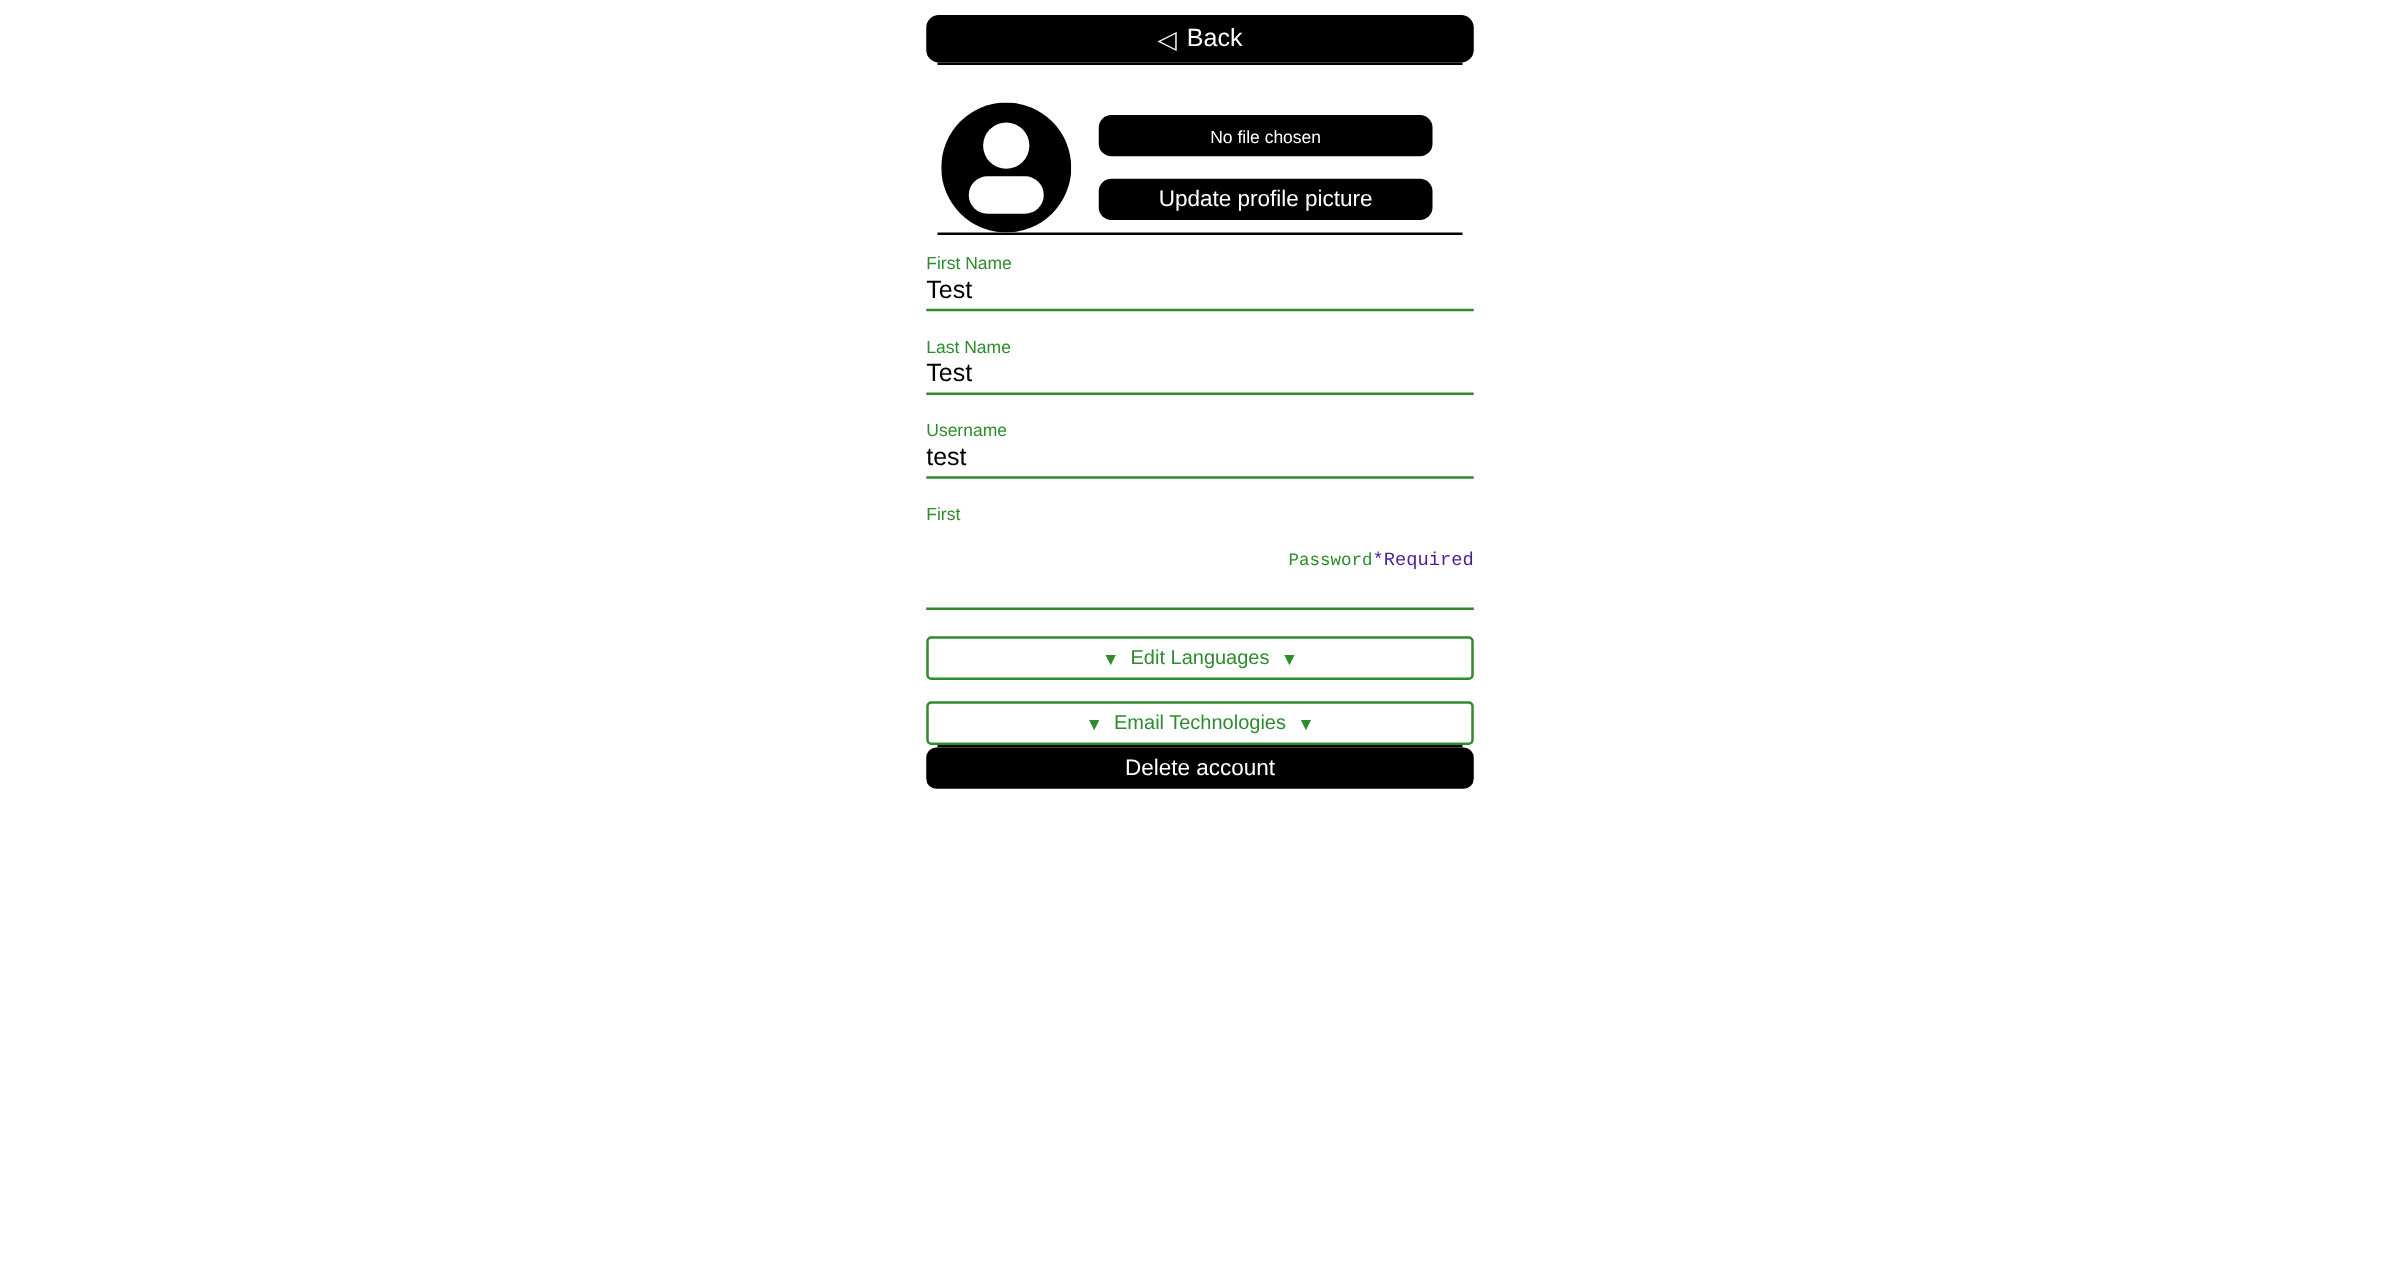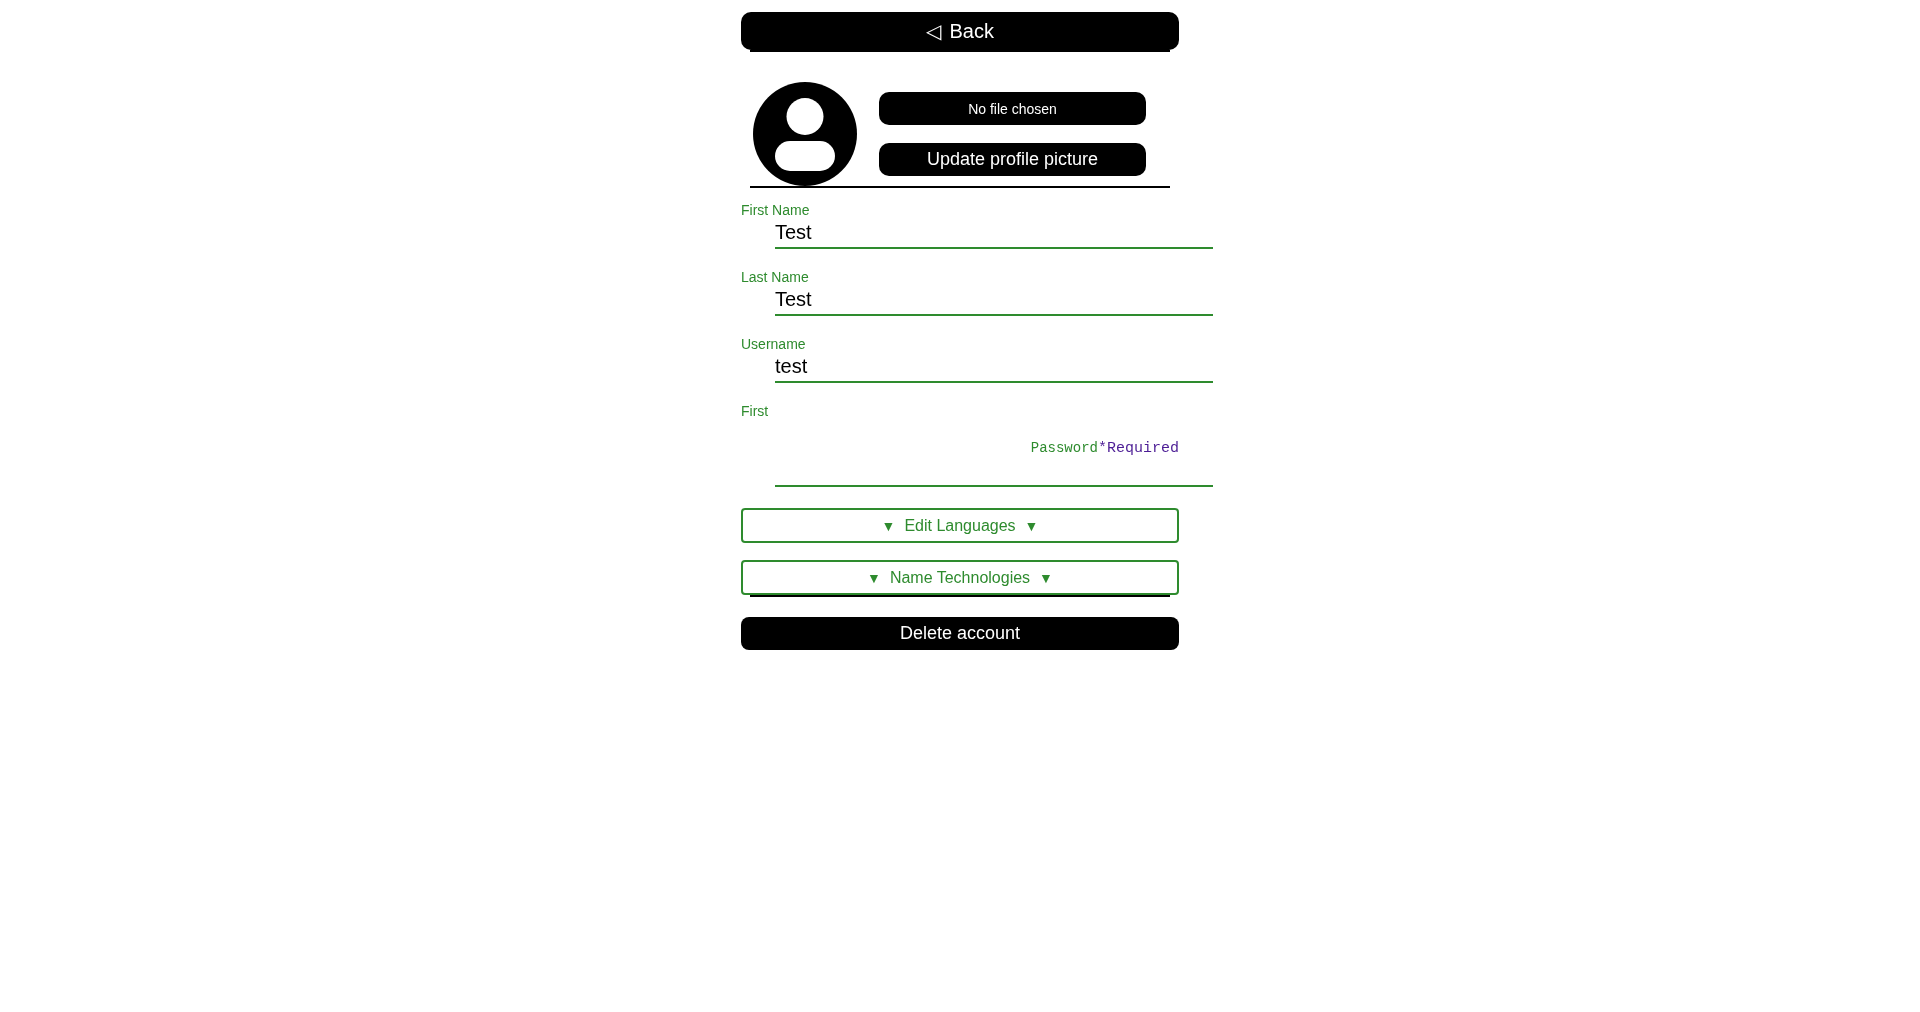--- a/index.html
+++ b/index.html
@@ -81,21 +81,20 @@
     height: 30px;
     border: none;
     border-bottom: 2px solid #2e8b2e;
     outline: none;
     font-family: "Liberation Sans", sans-serif;
     font-size: 20px;
     color: #000;
     background: transparent;
     padding: 2px 0 4px 0;
     border-radius: 0;
-    margin-left: 34px;
   }
   
   .btn-outline {
     display: flex;
     align-items: center;
     justify-content: center;
     gap: 9px;
     width: 100%;
     height: 35px;
     background: #ffffff;
@@ -105,21 +104,21 @@
     font-family: "Liberation Sans", sans-serif;
     font-size: 16px;
     cursor: pointer;
   }
   .btn-languages { margin-top: 21px; }
   .btn-technologies { margin-top: 17px; }
   .btn-outline .chev { font-size: 14px; }
   
   .btn-wide { width: 100%; height: 33px; font-size: 18px; border-radius: 8px; }
   .btn-update-profile { margin-top: 27px; }
-  .btn-delete { margin-top: 20px; }
+  .btn-delete { }
 </style>
 </head>
 <body>
 
 <div class="page">
 
   <div class="toolbar">
     <button class="btn-black">
       <span>◁</span>
       <span>Back</span>
@@ -177,21 +176,21 @@
   </div>
 
   <button class="btn-outline btn-languages">
     <span class="chev">▼</span>
     <span>Edit Languages</span>
     <span class="chev">▼</span>
   </button>
 
   <button class="btn-outline btn-technologies">
     <span class="chev">▼</span>
-    <span>Name Technologies</span>
+    <span>Email Technologies</span>
     <span class="chev">▼</span>
   </button>
 
 
   <hr class="divider hr-3">
 
   <button class="btn-black btn-wide btn-delete">
     <span>Delete account</span>
   </button>
 

